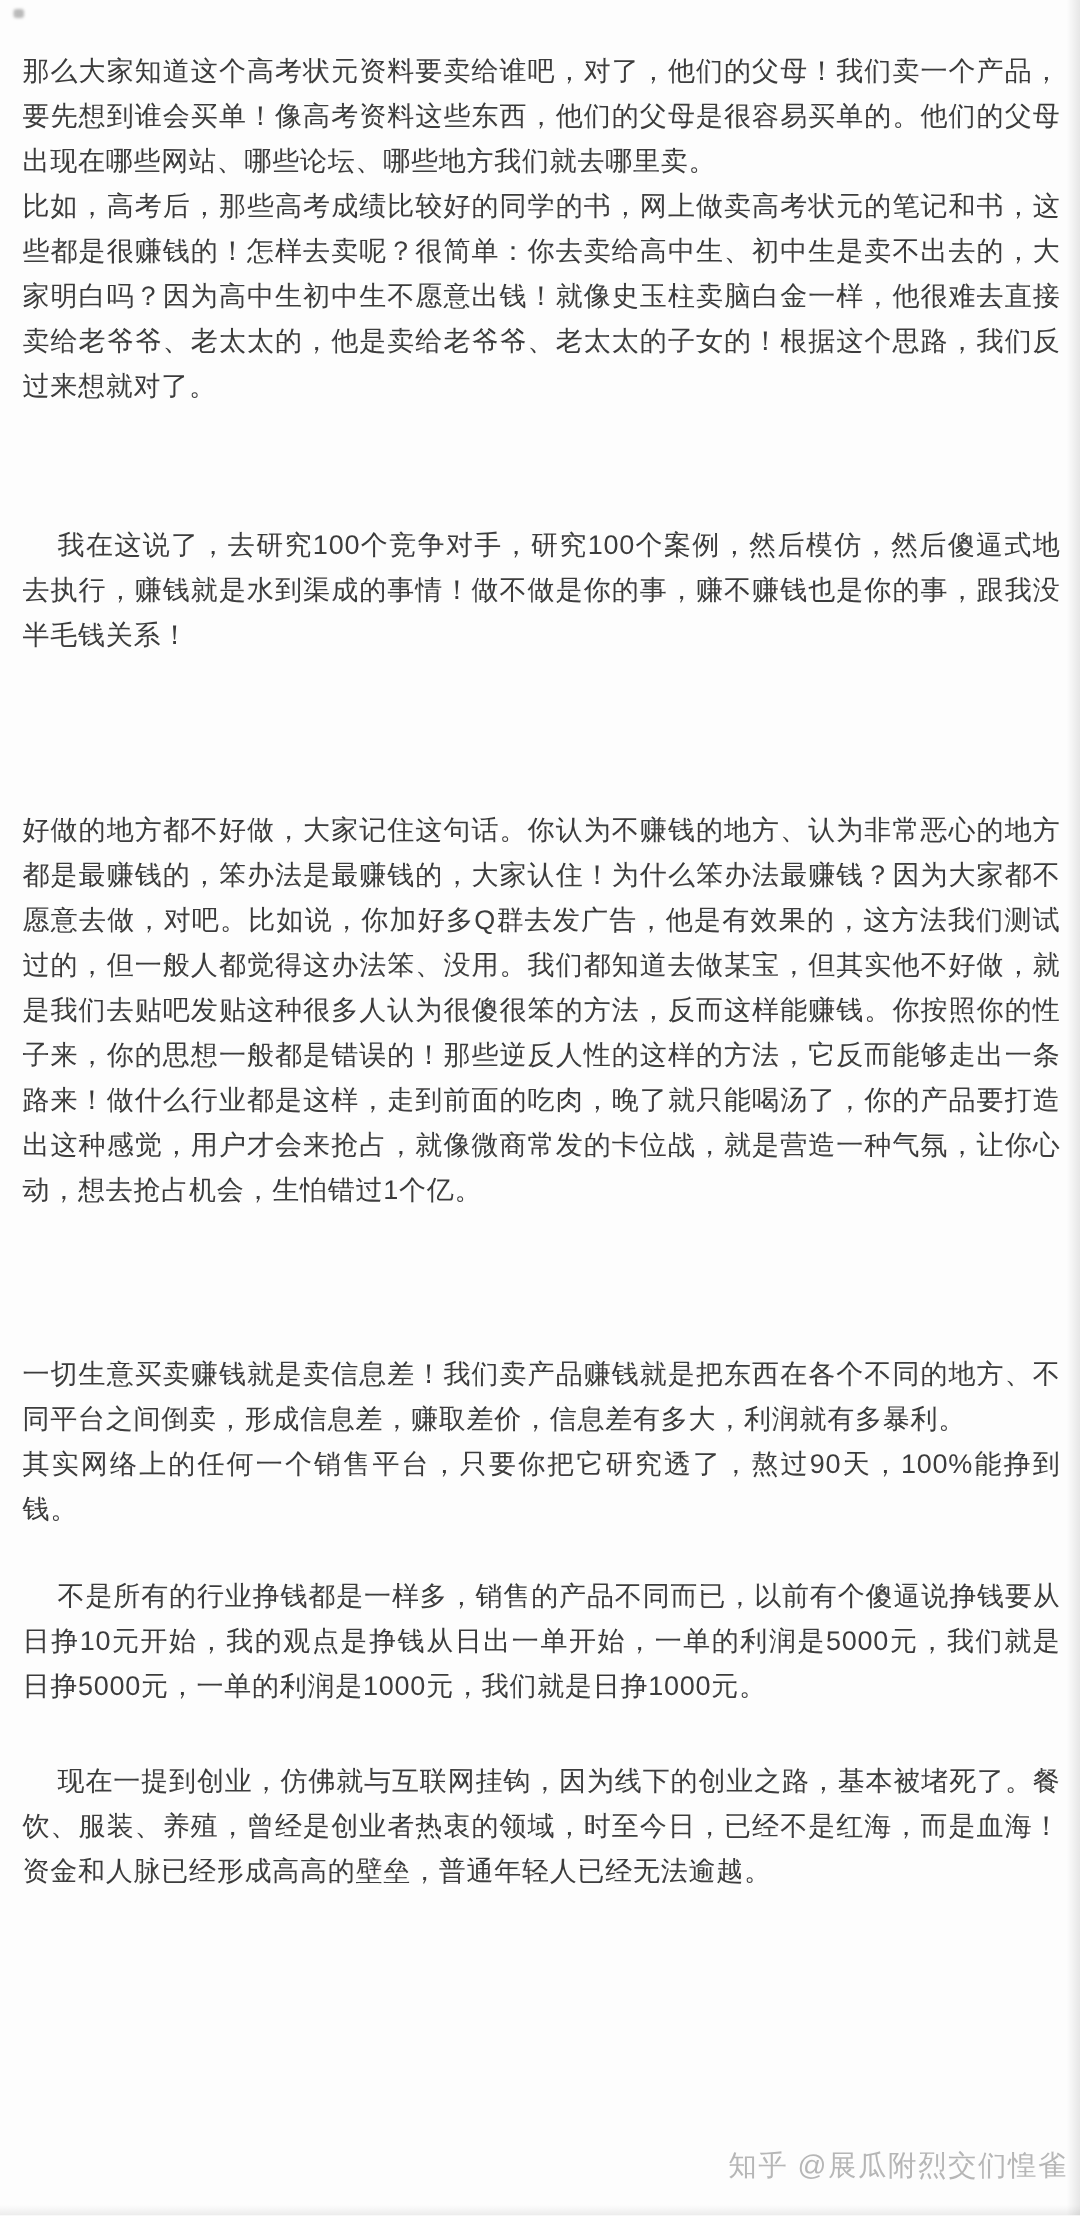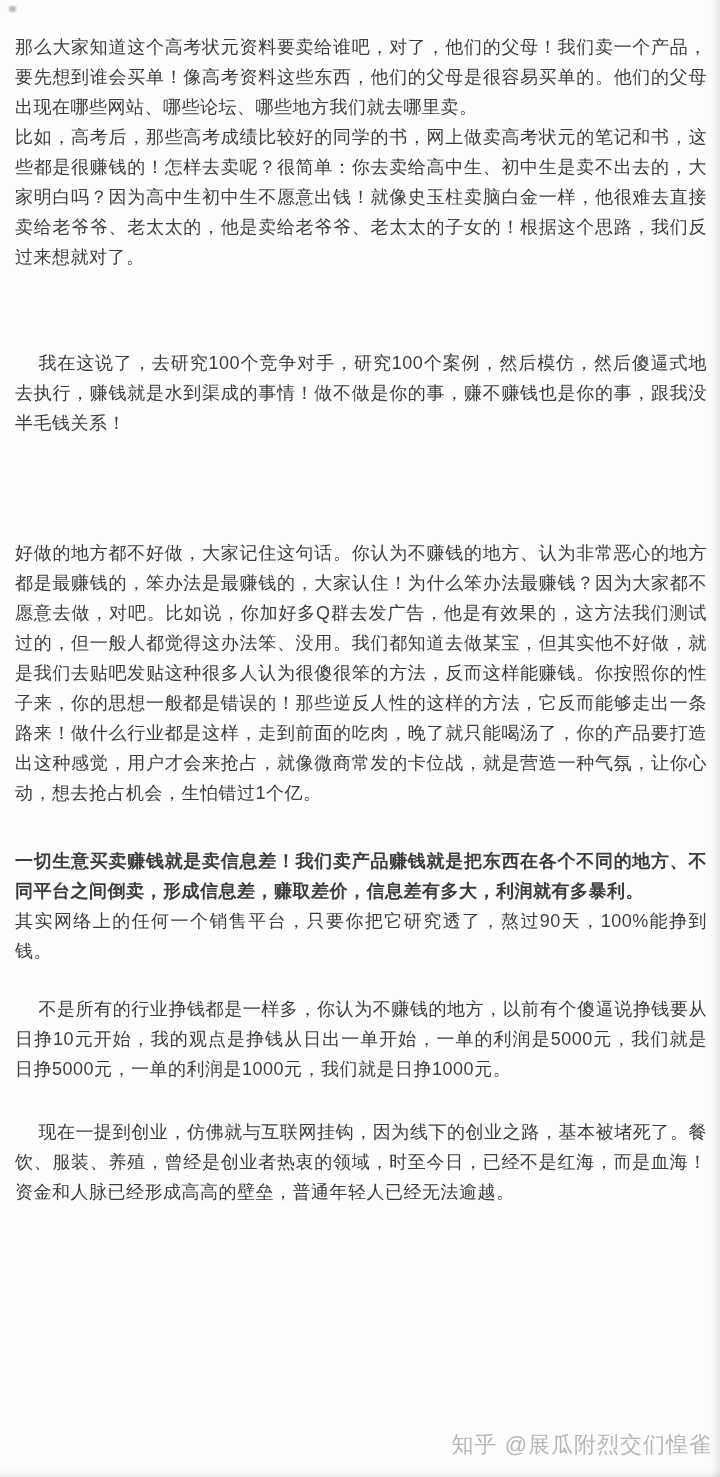--- a/index.html
+++ b/index.html
@@ -25,30 +25,30 @@
   }
   .para {
     margin: 0;
     font-weight: 500;
   }
   .indent { text-indent: 1.3em; }
   
   .p4  { margin-top: 76px; }
   .p5  { margin-top: 28px; }
   .p6  { margin-top: 100px; }
-  .p7  { margin-top: 38px; font-weight: bold; }
+  .p7  { margin-top: 93px; }
   .p8  { }
   .p9  { margin-top: 28px; }
   .p10 { margin-top: 33px; }
 
   .watermark {
     position: absolute;
     top: 1430px;
     right: 8px;
-    font-size: 22px;
+    font-size: 19px;
     line-height: 30px;
     color: rgba(138, 138, 138, 0.62);
     letter-spacing: 1px;
     white-space: nowrap;
     pointer-events: none;
   }
   
   .edge-shade-right {
     position: absolute;
     top: 0; right: 0;
@@ -78,20 +78,20 @@
 
 <div class="corner-smudge"></div>
 
 <div class="article" style="color: rgb(60, 60, 60);">
   <p class="para p2">那么大家知道这个高考状元资料要卖给谁吧，对了，他们的父母！我们卖一个产品，要先想到谁会买单！像高考资料这些东西，他们的父母是很容易买单的。他们的父母出现在哪些网站、哪些论坛、哪些地方我们就去哪里卖。</p>
   <p class="para p1">比如，高考后，那些高考成绩比较好的同学的书，网上做卖高考状元的笔记和书，这些都是很赚钱的！怎样去卖呢？很简单：你去卖给高中生、初中生是卖不出去的，大家明白吗？因为高中生初中生不愿意出钱！就像史玉柱卖脑白金一样，他很难去直接卖给老爷爷、老太太的，他是卖给老爷爷、老太太的子女的！根据这个思路，我们反过来想就对了。</p>
   <p class="para p4 indent">我在这说了，去研究100个竞争对手，研究100个案例，然后模仿，然后傻逼式地去执行，赚钱就是水到渠成的事情！做不做是你的事，赚不赚钱也是你的事，跟我没半毛钱关系！</p>
   <p class="para p6">好做的地方都不好做，大家记住这句话。你认为不赚钱的地方、认为非常恶心的地方都是最赚钱的，笨办法是最赚钱的，大家认住！为什么笨办法最赚钱？因为大家都不愿意去做，对吧。比如说，你加好多Q群去发广告，他是有效果的，这方法我们测试过的，但一般人都觉得这办法笨、没用。我们都知道去做某宝，但其实他不好做，就是我们去贴吧发贴这种很多人认为很傻很笨的方法，反而这样能赚钱。你按照你的性子来，你的思想一般都是错误的！那些逆反人性的这样的方法，它反而能够走出一条路来！做什么行业都是这样，走到前面的吃肉，晚了就只能喝汤了，你的产品要打造出这种感觉，用户才会来抢占，就像微商常发的卡位战，就是营造一种气氛，让你心动，想去抢占机会，生怕错过1个亿。</p>
   <p class="para p7">一切生意买卖赚钱就是卖信息差！我们卖产品赚钱就是把东西在各个不同的地方、不同平台之间倒卖，形成信息差，赚取差价，信息差有多大，利润就有多暴利。</p>
   <p class="para p8">其实网络上的任何一个销售平台，只要你把它研究透了，熬过90天，100%能挣到钱。</p>
-  <p class="para p9 indent">不是所有的行业挣钱都是一样多，你认为不赚钱的地方，以前有个傻逼说挣钱要从日挣10元开始，我的观点是挣钱从日出一单开始，一单的利润是5000元，我们就是日挣5000元，一单的利润是1000元，我们就是日挣1000元。</p>
+  <p class="para p9 indent">不是所有的行业挣钱都是一样多，销售的产品不同而已，以前有个傻逼说挣钱要从日挣10元开始，我的观点是挣钱从日出一单开始，一单的利润是5000元，我们就是日挣5000元，一单的利润是1000元，我们就是日挣1000元。</p>
   <p class="para p10 indent">现在一提到创业，仿佛就与互联网挂钩，因为线下的创业之路，基本被堵死了。餐饮、服装、养殖，曾经是创业者热衷的领域，时至今日，已经不是红海，而是血海！资金和人脉已经形成高高的壁垒，普通年轻人已经无法逾越。</p>
 </div>
 
 <div class="watermark">知乎 @展瓜附烈交们惶雀</div>
 
 <div class="edge-shade-right"></div>
 <div class="edge-shade-bottom"></div>
 
 </body></html>

